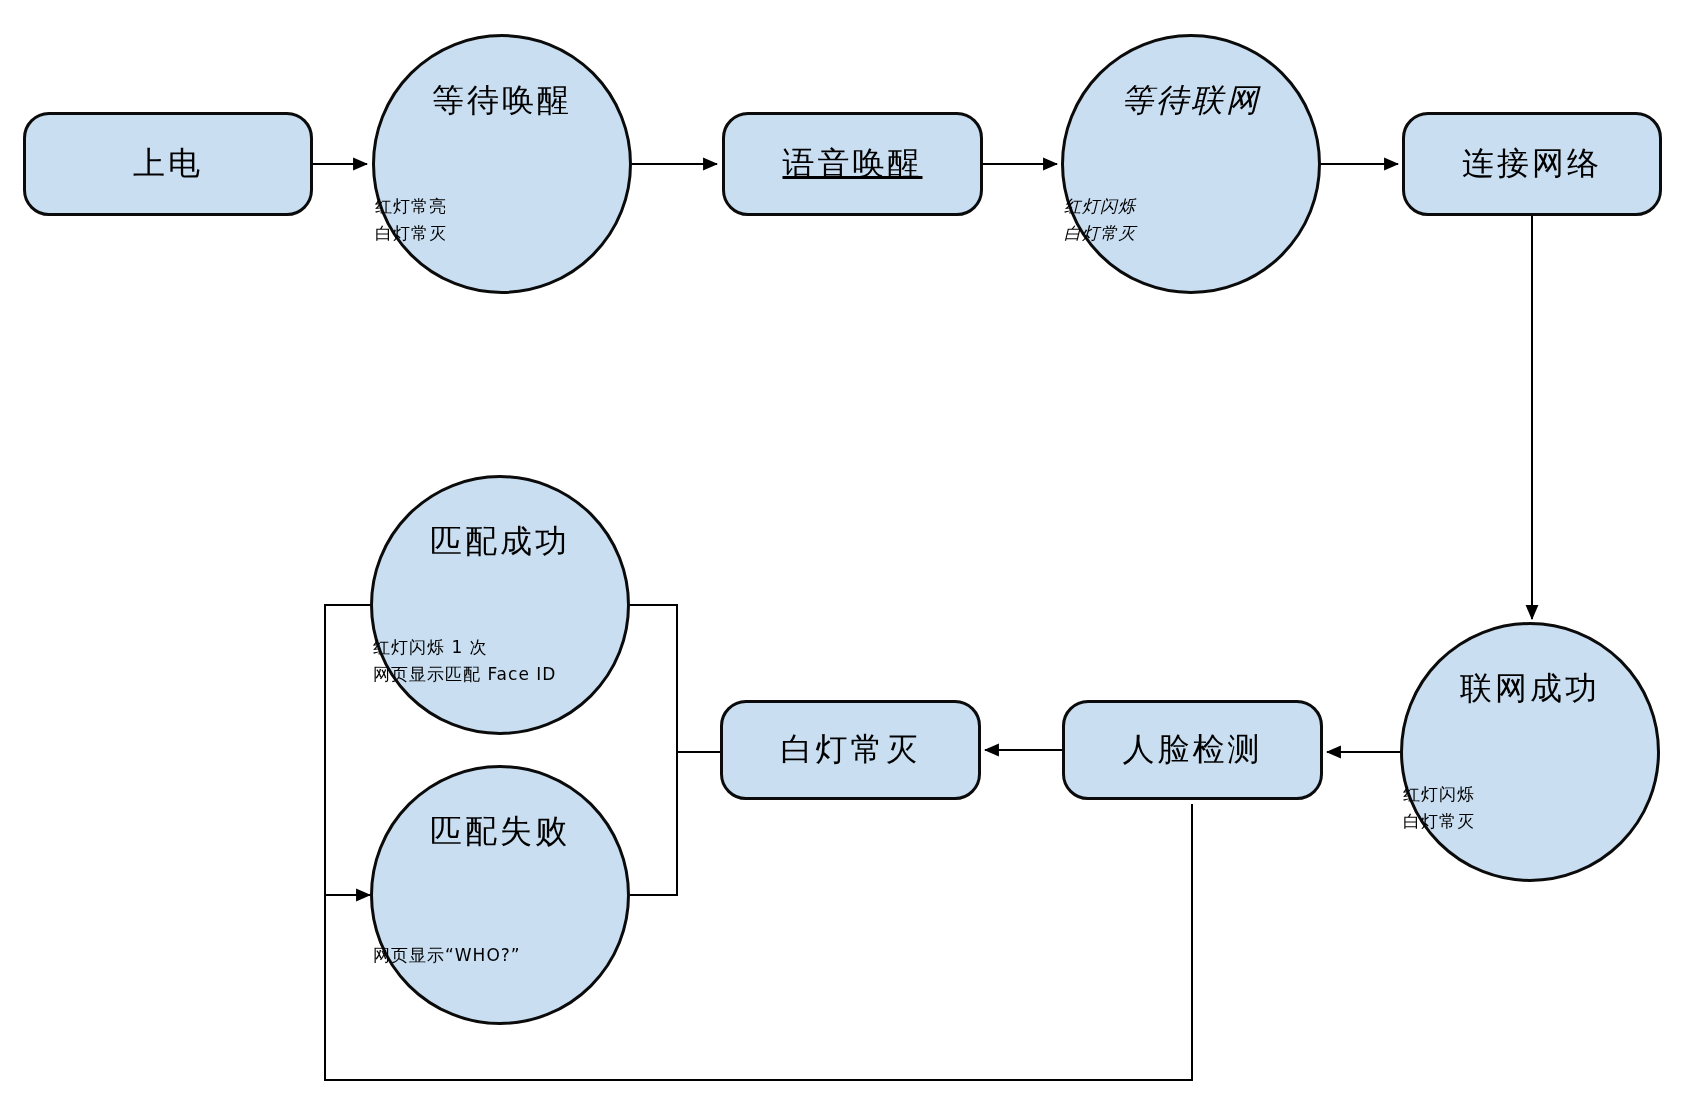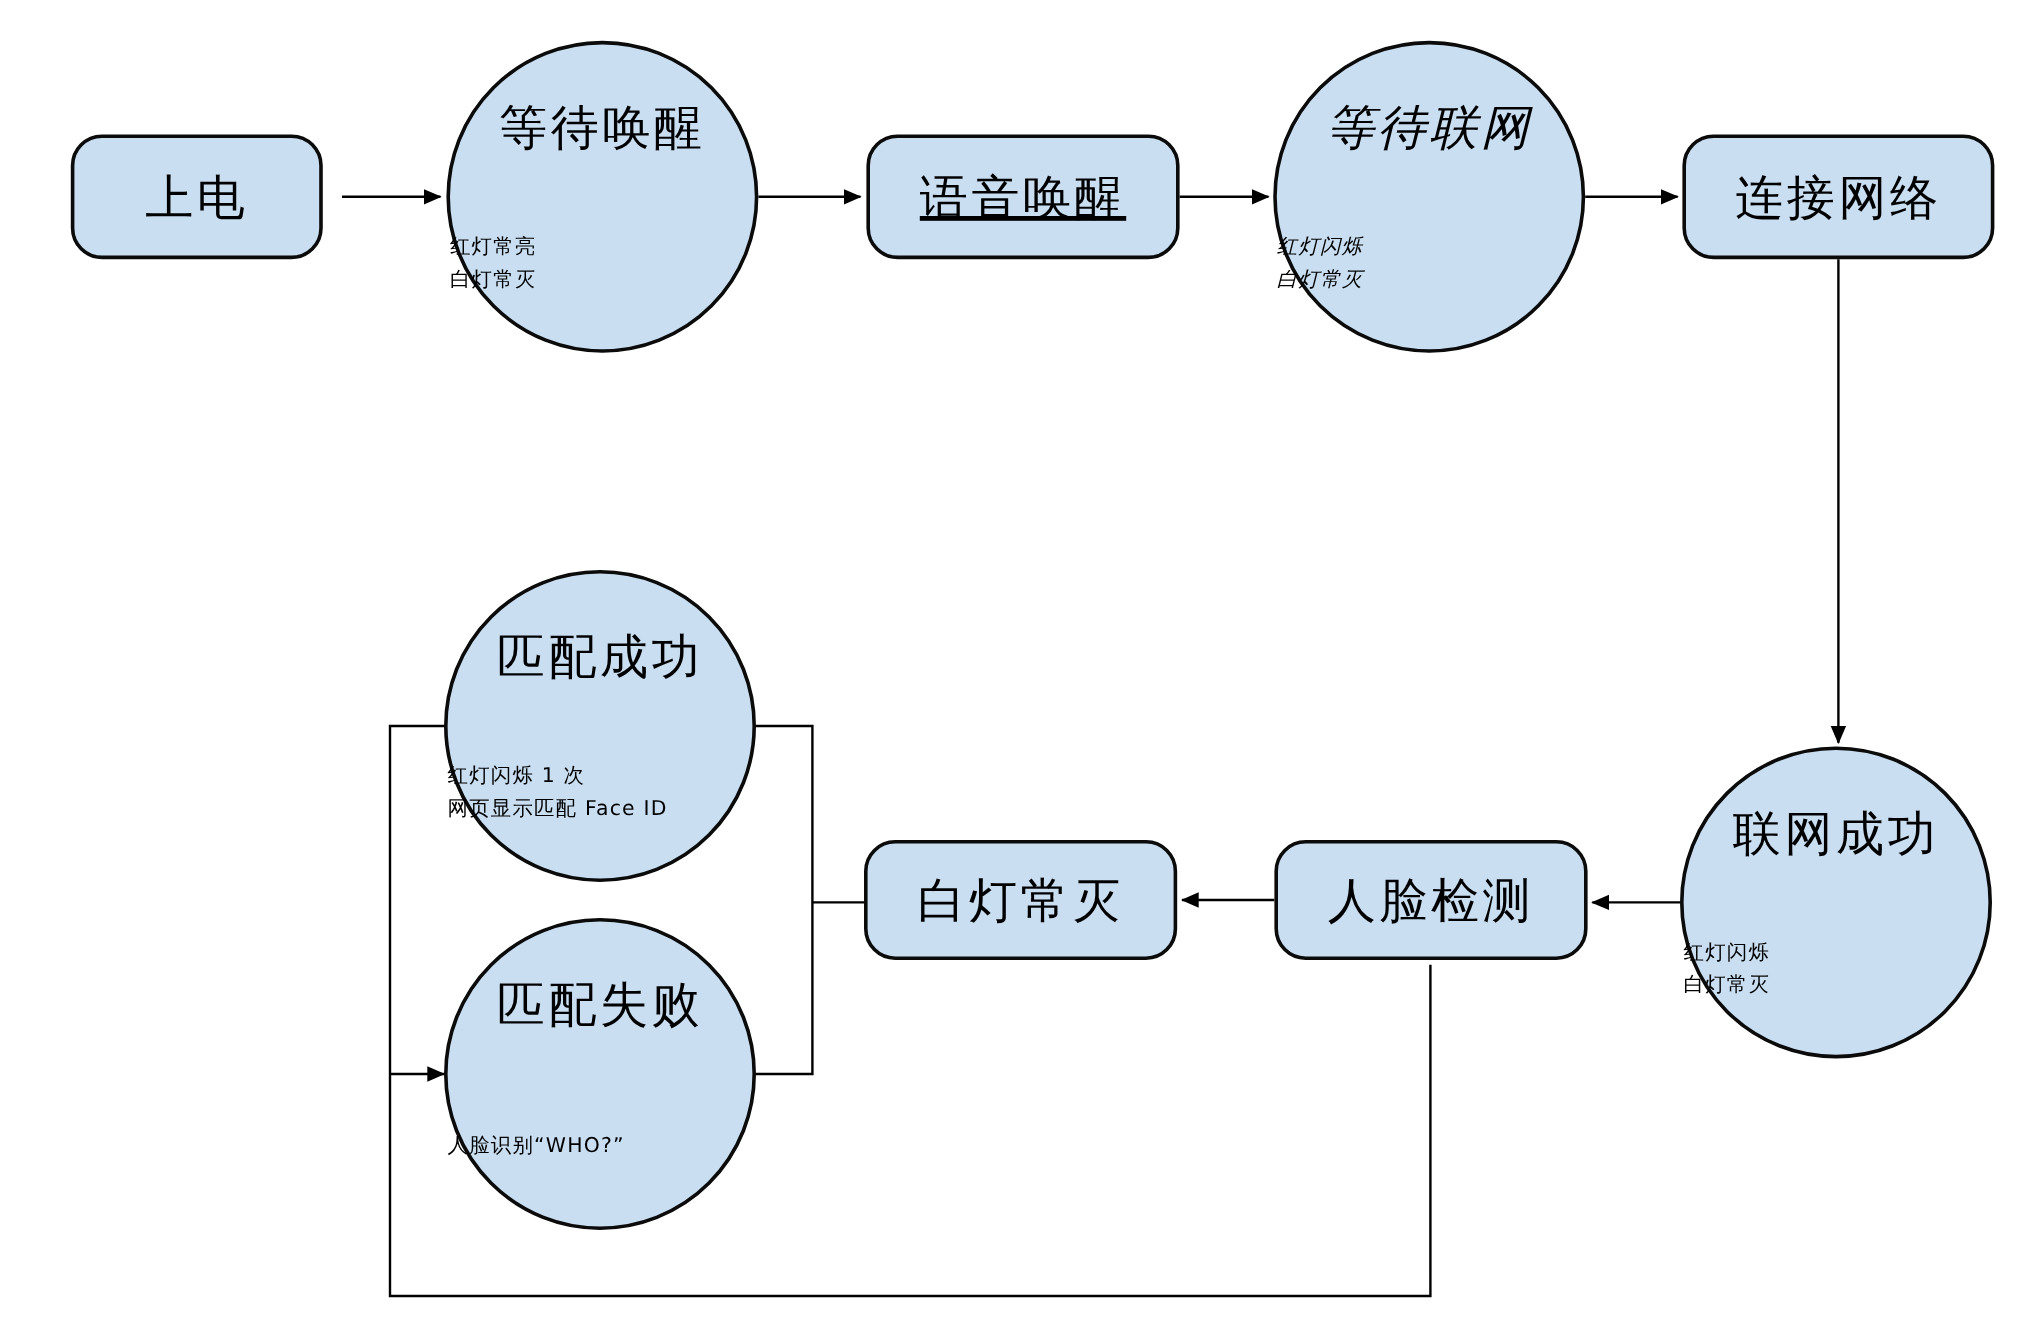--- a/index.html
+++ b/index.html
@@ -24,21 +24,21 @@
   }
   .node.rect {
     border-radius: 26px;
     display: flex;
     align-items: center;
     justify-content: center;
   }
   .node.circle { border-radius: 50%; }
 
   .node .label {
-    font-size: 40px;
+    font-size: 32px;
     letter-spacing: 3px;
     white-space: nowrap;
   }
   .node.circle .label {
     position: absolute;
     top: 16.5%;
     left: 0;
     width: 100%;
     text-align: center;
   }
@@ -71,21 +71,21 @@
     <path d="M632 164 H717" marker-end="url(#arr)"></path>
     <path d="M983 164 H1057" marker-end="url(#arr)"></path>
     <path d="M1321 164 H1398" marker-end="url(#arr)"></path>
     <path d="M1532 216 V619" marker-end="url(#arr)"></path>
     <path d="M1400 752 H1327" marker-end="url(#arr)"></path>
     <path d="M1062 750 H985" marker-end="url(#arr)"></path>
     <path d="M630 605 H677 V895 H630 M677 752 H720"></path>
     <path d="M370 605 H325 V1080 H1192 V804 M325 895 H370" marker-end="url(#arr)"></path>
   </svg>
 
-  <div class="node rect" style="left:23px; top:112px; width:210px; height:104px;margin-left:36px;">
+  <div class="node rect" style="left:23px; top:112px; width:290px; height:104px;">
     <span class="label">上电</span>
   </div>
 
   <div class="node circle" style="left:372px; top:34px; width:260px; height:260px;">
     <div class="label">等待唤醒</div>
     <div class="sub">
       <div>红灯常亮</div>
       <div>白灯常灭</div>
     </div>
   </div>
@@ -126,17 +126,17 @@
     <div class="label">匹配成功</div>
     <div class="sub">
       <div>红灯闪烁 1 次</div>
       <div>网页显示匹配 Face ID</div>
     </div>
   </div>
 
   <div class="node circle" style="left:370px; top:765px; width:260px; height:260px;">
     <div class="label">匹配失败</div>
     <div class="sub sub-low">
-      <div>人脸识别“WHO?”</div>
+      <div>网页显示“WHO?”</div>
     </div>
   </div>
 
 </div>
 
 </body></html>

